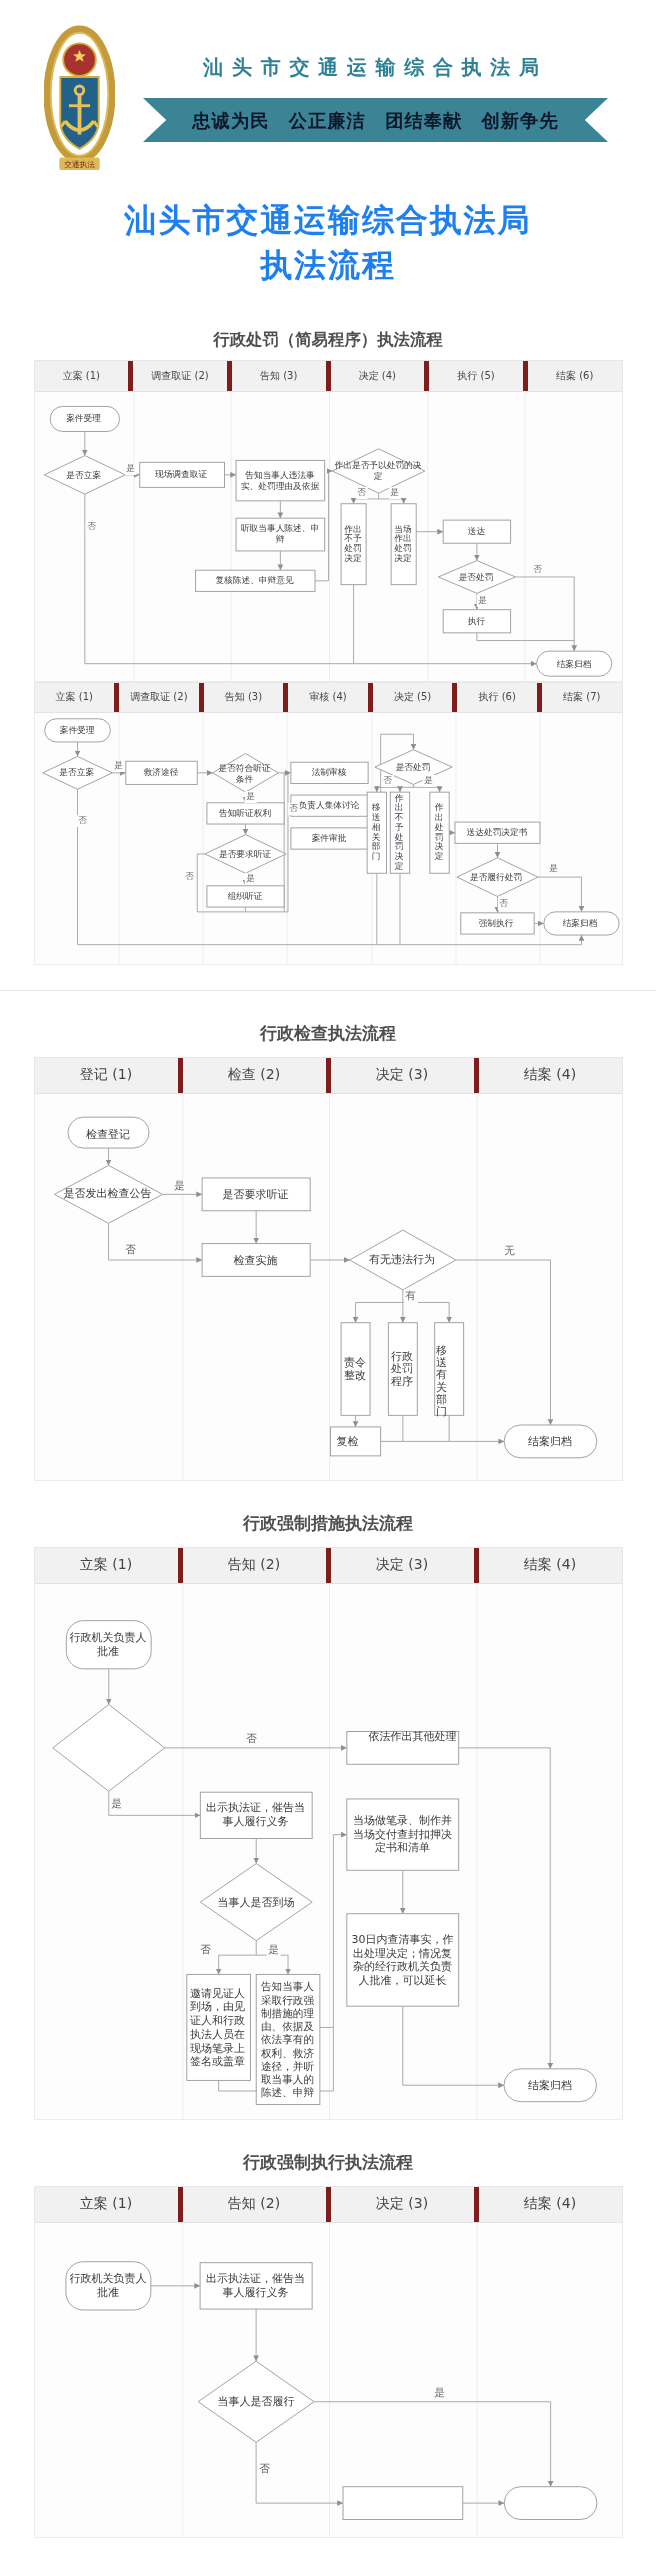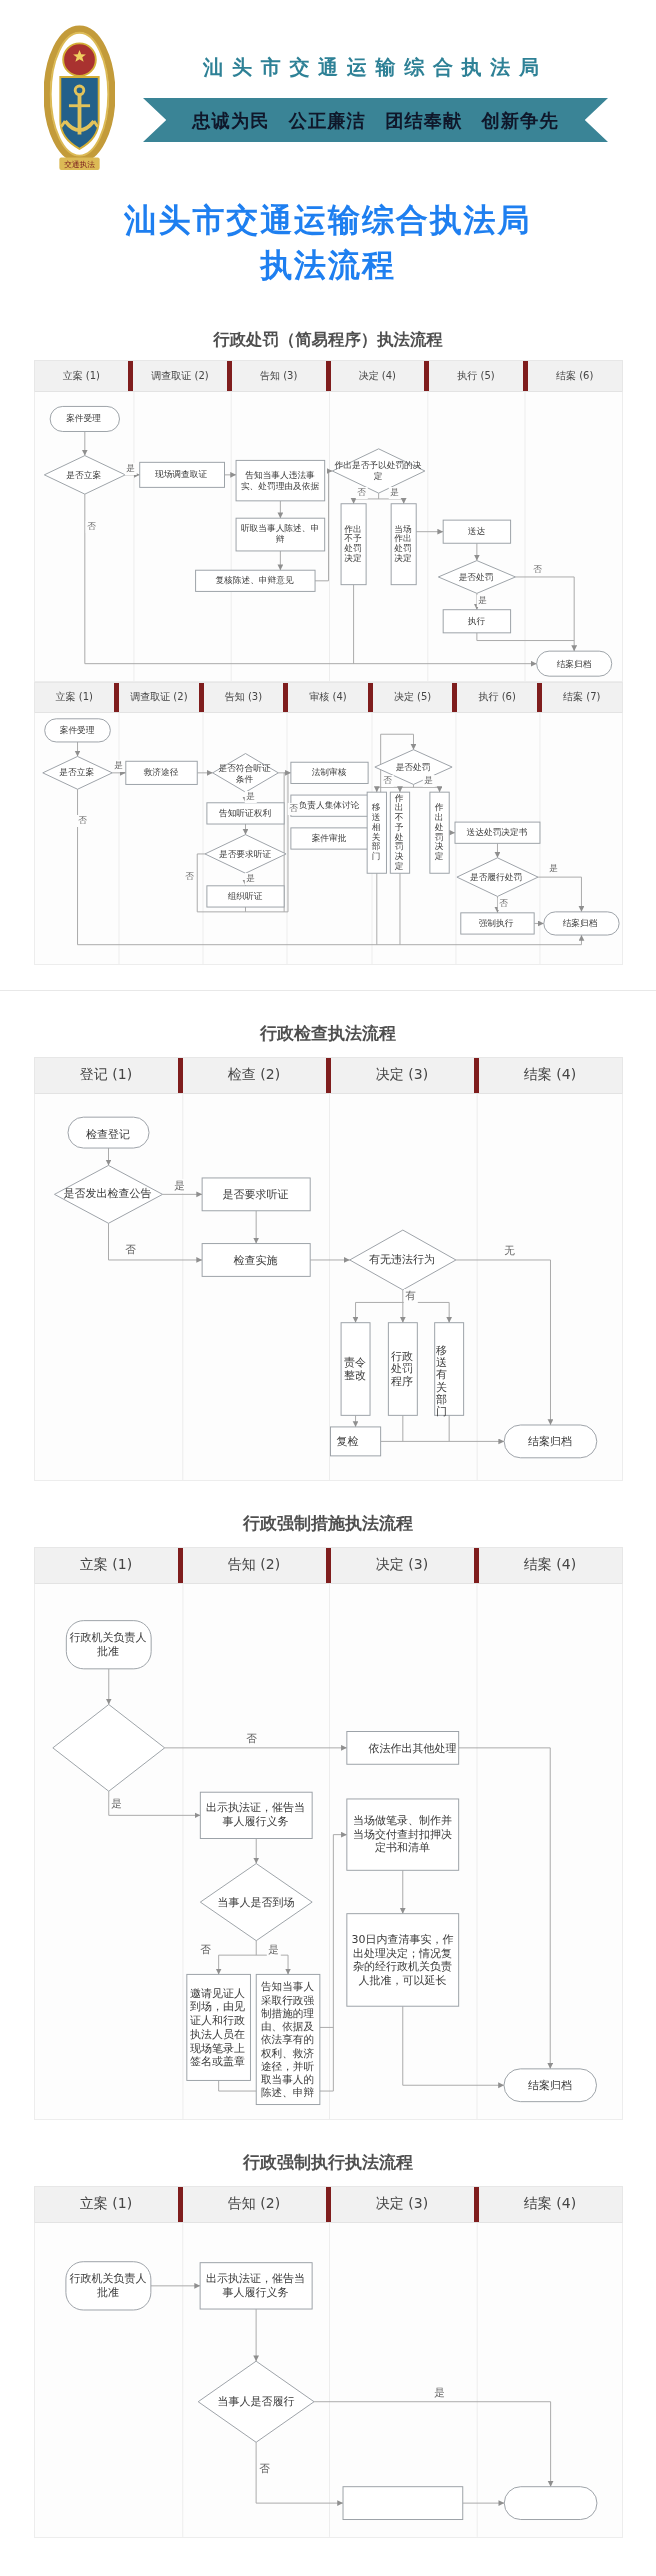--- a/index.html
+++ b/index.html
@@ -332,21 +332,21 @@
         <rect class="sh" x="323" y="153" width="116" height="34"></rect>
         <rect class="sh" x="171" y="216" width="116" height="48"></rect>
         <polygon class="sh" points="171,330 229,290 287,330 229,370"></polygon>
         <rect class="sh" x="157" y="405" width="66" height="110"></rect>
         <rect class="sh" x="229" y="405" width="66" height="135"></rect>
         <rect class="sh" x="323" y="223" width="116" height="74"></rect>
         <rect class="sh" x="323" y="342" width="116" height="96"></rect>
         <rect class="sh" x="486" y="503" width="96" height="34" rx="17"></rect>
       </svg>
       <div class="node wrapany" style="left:31px;top:37px;width:85px;height:48px">行政机关负责人批准</div>
-      <div class="node" style="left:312px;top:148px;width:132px;height:33px">依法作出其他处理</div>
+      <div class="node" style="left:312px;top:136px;width:132px;height:33px">依法作出其他处理</div>
       <div class="node wrapany" style="left:165px;top:208px;width:112px;height:46px">出示执法证，催告当事人履行义务</div>
       <div class="node wrapany" style="left:175px;top:280px;width:93px;height:77px">当事人是否到场</div>
       <div class="node wrapany" style="left:221px;top:391px;width:64px;height:130px;font-size:10.6px">告知当事人采取行政强制措施的理由、依据及依法享有的权利、救济途径，并听取当事人的陈述、申辩</div>
       <div class="node wrapany" style="left:151px;top:391px;width:64px;height:106px">邀请见证人到场，由见证人和行政执法人员在现场笔录上签名或盖章</div>
       <div class="node wrapany" style="left:312px;top:215px;width:112px;height:71px">当场做笔录、制作并当场交付查封扣押决定书和清单</div>
       <div class="node wrapany" style="left:312px;top:330px;width:112px;height:93px">30日内查清事实，作出处理决定；情况复杂的经行政机关负责人批准，可以延长</div>
       <div class="node" style="left:469px;top:485px;width:93px;height:33px">结案归档</div>
       <span class="el" style="left:217px;top:155px">否</span>
       <span class="el" style="left:82px;top:220px">是</span>
       <span class="el" style="left:171px;top:366px">否</span>

